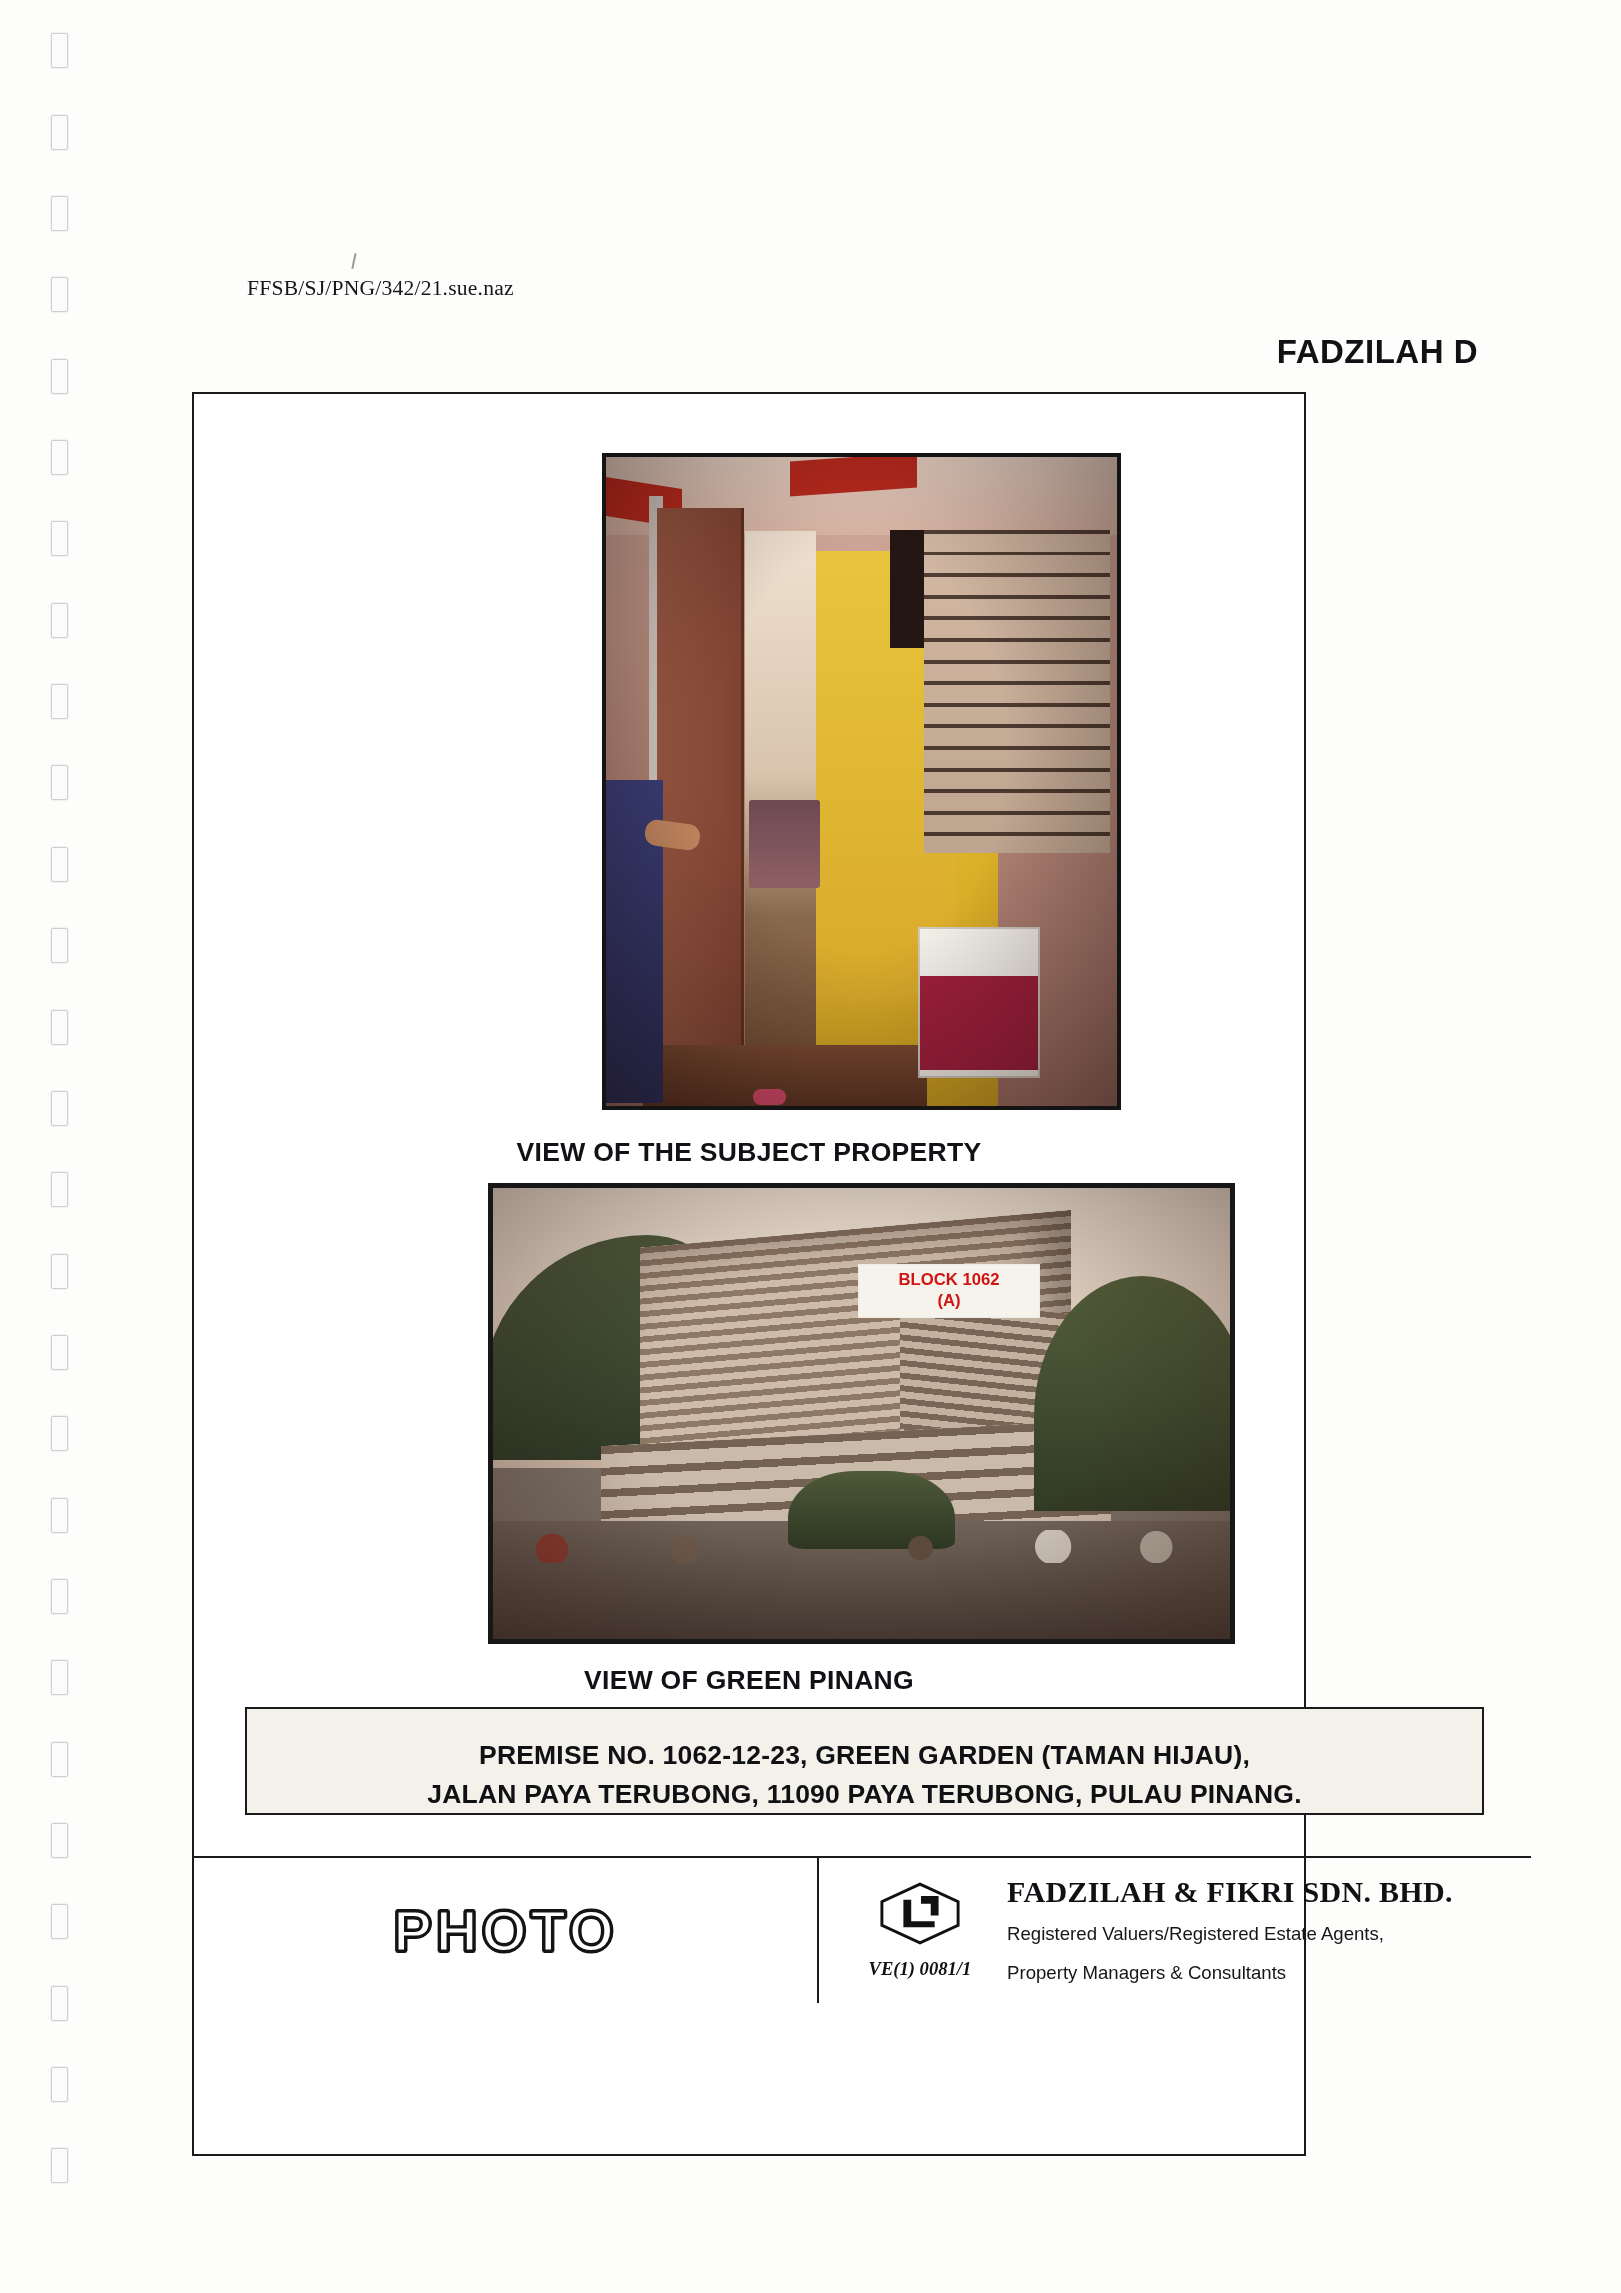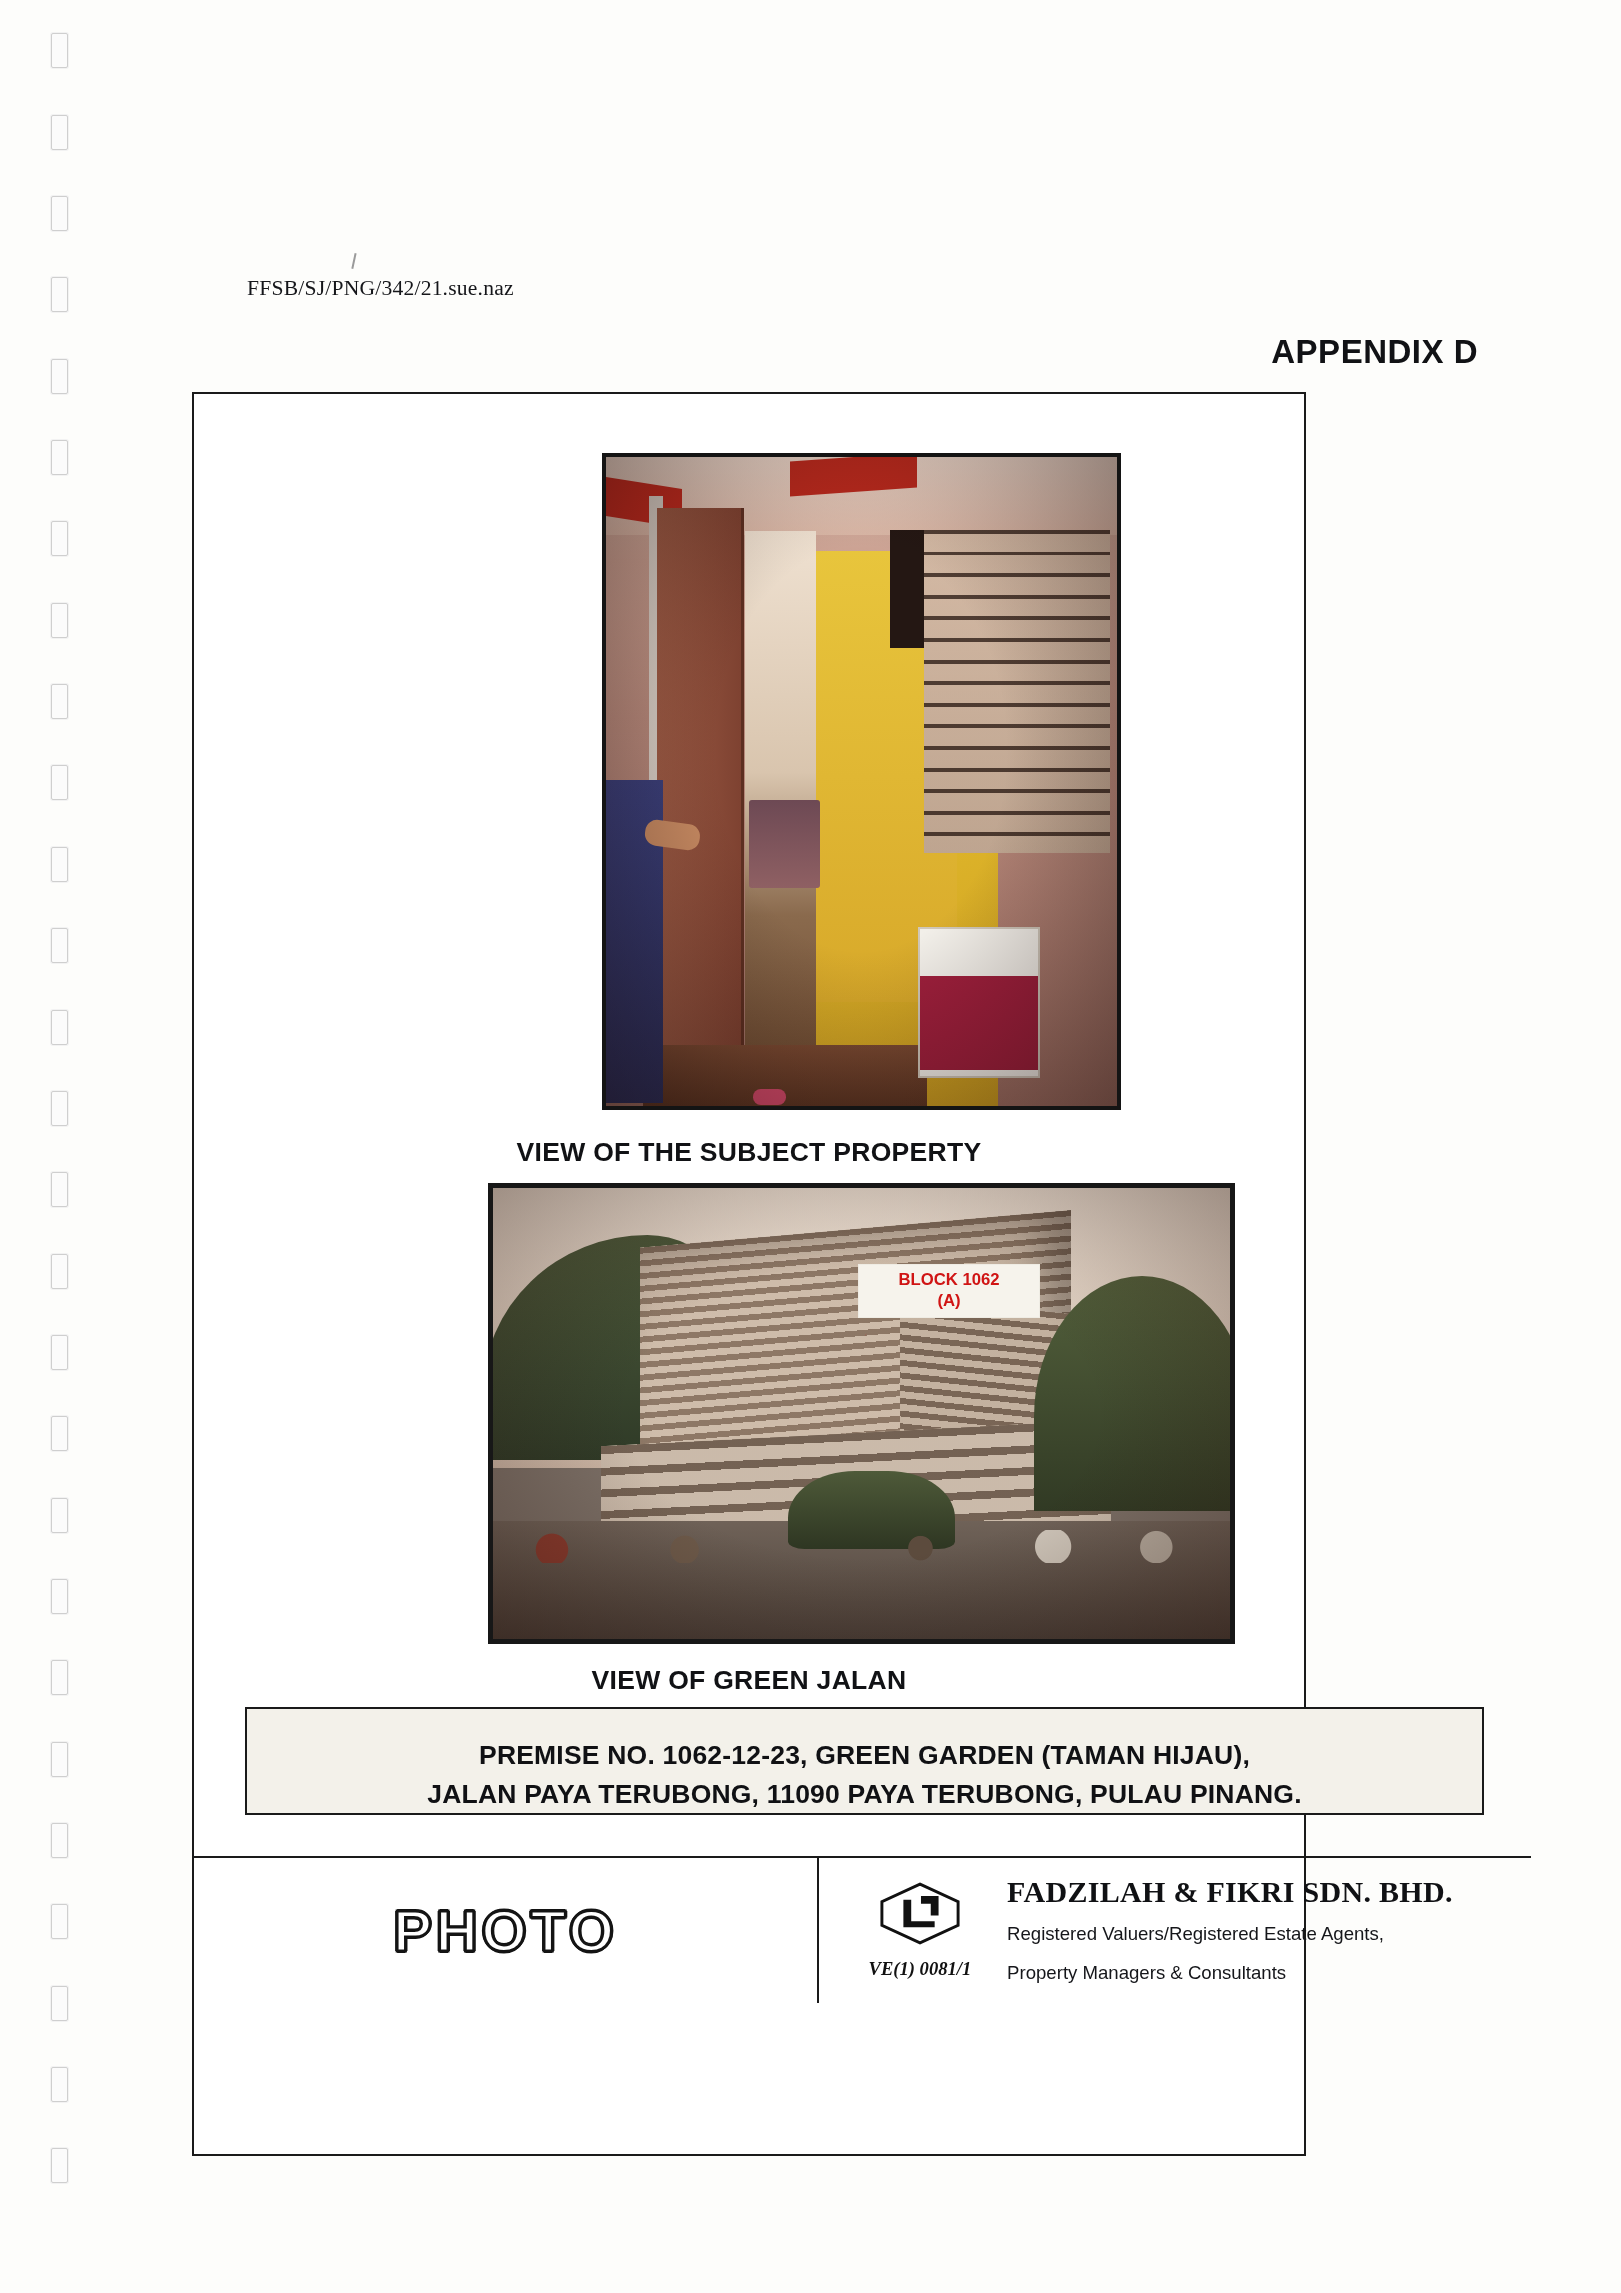--- a/index.html
+++ b/index.html
@@ -407,21 +407,21 @@
       <div class="hole" style="top: 1742px;"></div>
       <div class="hole" style="top: 1823px;"></div>
       <div class="hole" style="top: 1904px;"></div>
       <div class="hole" style="top: 1986px;"></div>
       <div class="hole" style="top: 2067px;"></div>
       <div class="hole" style="top: 2148px;"></div>
     </div>
 
   <div class="tick"></div>
   <div class="doc-ref">FFSB/SJ/PNG/342/21.sue.naz</div>
-  <div class="appendix">APPENDIX D</div>
+  <div class="appendix">FADZILAH D</div>
 
   <div class="frame">
 
     <div class="photo1">
       <div class="p1-wall-left"></div>
       <div class="p1-ceiling"></div>
       <div class="p1-redbeam"></div>
       <div class="p1-redbeam2"></div>
       <div class="p1-bigyellow"></div>
       <div class="p1-yellowwall"></div>
@@ -457,21 +457,21 @@
       <div class="p2-label">
         <div>BLOCK 1062</div>
         <div>(A)</div>
       </div>
       <svg class="p2-arrow" width="69" height="78" viewBox="0 0 70 80" style="left:372px; top:116px; position:absolute;">
         <line x1="52" y1="6" x2="16" y2="62" stroke="#d01414" stroke-width="3"></line>
         <polygon points="10,72 14,52 27,60" fill="#d01414"></polygon>
       </svg>
     </div>
 
-    <div class="caption cap2">VIEW OF GREEN JALAN</div>
+    <div class="caption cap2">VIEW OF GREEN PINANG</div>
 
     <div class="premise">
       <div>PREMISE NO. 1062-12-23, GREEN GARDEN (TAMAN HIJAU),</div>
       <div>JALAN PAYA TERUBONG, 11090 PAYA TERUBONG, PULAU PINANG.</div>
     </div>
 
     <div class="footer">
       <div class="footer-left">
         <div class="photo-word">PHOTO</div>
       </div>

